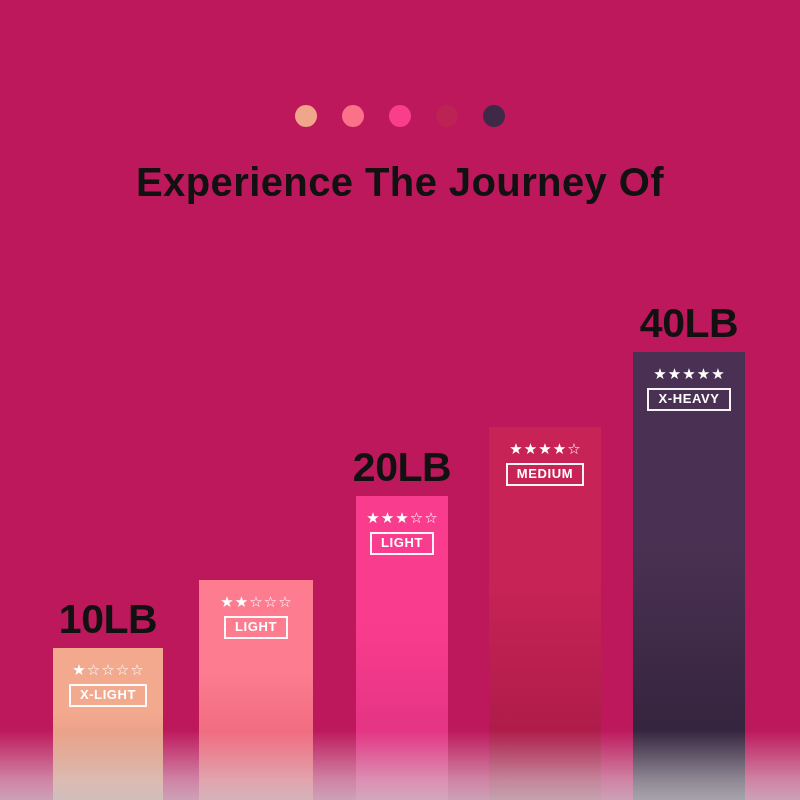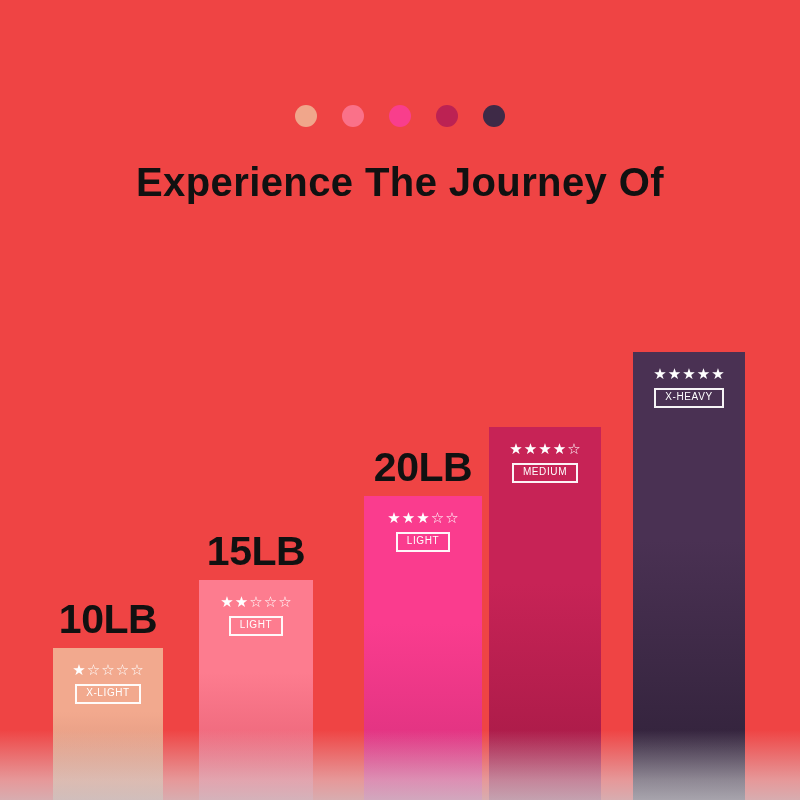--- a/index.html
+++ b/index.html
@@ -11,21 +11,21 @@
     height: 800px;
     background: #ffffff;
     font-family: "Liberation Sans", sans-serif;
     overflow: hidden;
   }
 
   .canvas {
     position: relative;
     width: 800px;
     height: 800px;
-    background: #ef4444;
+    background: #be185d;
     overflow: hidden;
   }
 
   
   .dots-row {
     position: absolute;
     top: 105px;
     left: 0;
     width: 800px;
     display: flex;
@@ -111,22 +111,22 @@
     color: #ffffff;
     letter-spacing: 0px;
   }
   .star {
     display: inline-block;
   }
 
   .badge {
     border: 2px solid rgba(255,255,255,0.95);
     color: #ffffff;
-    font-size: 10px;
-    font-weight: 400;
+    font-size: 13px;
+    font-weight: 700;
     letter-spacing: 0.6px;
     padding: 2px 9px 3px 9px;
     line-height: 1.05;
     white-space: nowrap;
   }
 
   
   .floor {
     position: absolute;
     left: 0;
@@ -164,35 +164,34 @@
               <span class="star">☆</span>
               <span class="star">☆</span>
               <span class="star">☆</span>
               <span class="star">☆</span>
             </div>
             <div class="badge">X-LIGHT</div>
           </div>
         </div>
       </div>
       <div class="bar-group" style="left: 199px; width: 114px; height: 280px;">
-        <div class="bar-label" style="bottom: 228px;">15LB</div>
         <div class="bar" style="height: 220px; background: linear-gradient(rgb(253, 124, 143) 0%, rgb(253, 124, 143) 42%, rgb(227, 90, 110) 100%);">
           <div class="bar-content">
             <div class="stars">
               <span class="star">★</span>
               <span class="star">★</span>
               <span class="star">☆</span>
               <span class="star">☆</span>
               <span class="star">☆</span>
             </div>
             <div class="badge">LIGHT</div>
           </div>
         </div>
       </div>
-      <div class="bar-group" style="left: 364px; width: 92px; height: 364px; padding-left: 26px;">
+      <div class="bar-group" style="left: 356px; width: 92px; height: 364px;">
         <div class="bar-label" style="bottom: 312px;">20LB</div>
         <div class="bar" style="height: 304px; background: linear-gradient(rgb(250, 60, 142) 0%, rgb(250, 60, 142) 42%, rgb(214, 47, 124) 100%);">
           <div class="bar-content">
             <div class="stars">
               <span class="star">★</span>
               <span class="star">★</span>
               <span class="star">★</span>
               <span class="star">☆</span>
               <span class="star">☆</span>
             </div>
@@ -208,20 +207,21 @@
               <span class="star">★</span>
               <span class="star">★</span>
               <span class="star">★</span>
               <span class="star">☆</span>
             </div>
             <div class="badge">MEDIUM</div>
           </div>
         </div>
       </div>
       <div class="bar-group" style="left: 633px; width: 112px; height: 508px;">
+        <div class="bar-label" style="bottom: 456px;">40LB</div>
         <div class="bar" style="height: 448px; background: linear-gradient(rgb(74, 49, 83) 0%, rgb(74, 49, 83) 42%, rgb(46, 32, 55) 100%);">
           <div class="bar-content">
             <div class="stars">
               <span class="star">★</span>
               <span class="star">★</span>
               <span class="star">★</span>
               <span class="star">★</span>
               <span class="star">★</span>
             </div>
             <div class="badge">X-HEAVY</div>

